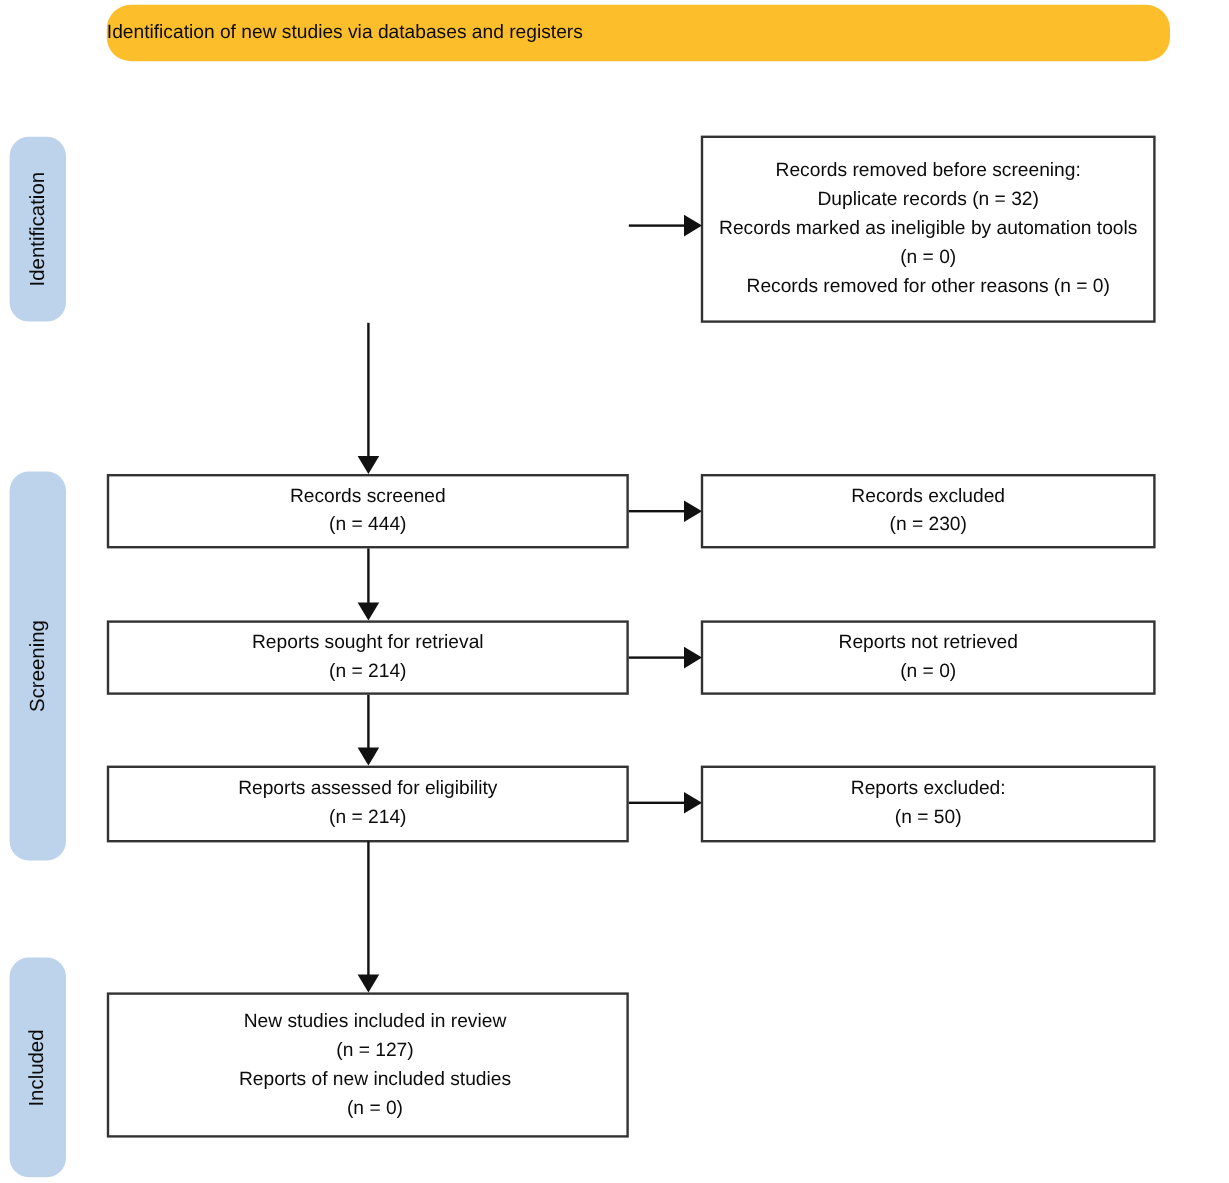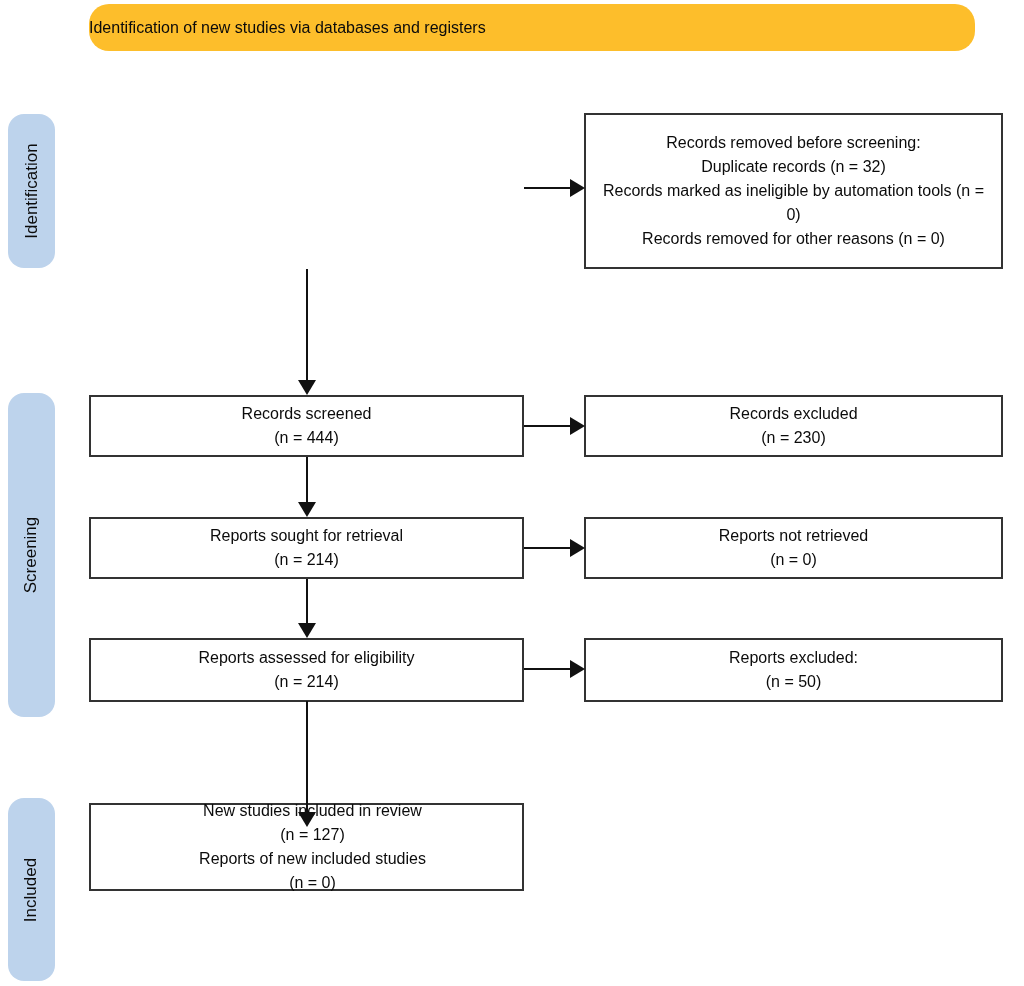--- a/index.html
+++ b/index.html
@@ -48,26 +48,26 @@
     background: #ffffff;
     border: 2px solid var(--box-border);
     display: flex; align-items: center; justify-content: center;
     text-align: center;
     font-size: 16px;
     line-height: 24px;
     padding: 4px 8px;
   }
   .box-text { white-space: pre-line; }
   .col-left  { left: 89px;  width: 435px; }
-  .col-right { left: 584px; width: 419px; }
+  .col-right { left: 584px; width: 379px; }
   .row-identification { top: 113px; height: 156px; }
   .row-screened  { top: 395px; height: 62px; align-items: center; }
   .row-sought    { top: 517px; height: 62px; }
   .row-assessed  { top: 638px; height: 64px; }
-  .row-included  { top: 803px; height: 88px; padding-left: 20px; }
+  .row-included  { top: 827px; height: 121px; padding-left: 20px; }
   
   .vline { position: absolute; left: 306px; width: 2px; background: var(--arrow); }
   .vhead {
     position: absolute; left: 298px; width: 0; height: 0;
     border-left: 9px solid transparent; border-right: 9px solid transparent;
     border-top: 15px solid var(--arrow);
   }
   .av1  { top: 269px; height: 113px; }  .av1h { top: 380px; }
   .av2  { top: 457px; height: 48px;  }  .av2h { top: 502px; }
   .av3  { top: 579px; height: 47px;  }  .av3h { top: 623px; }

